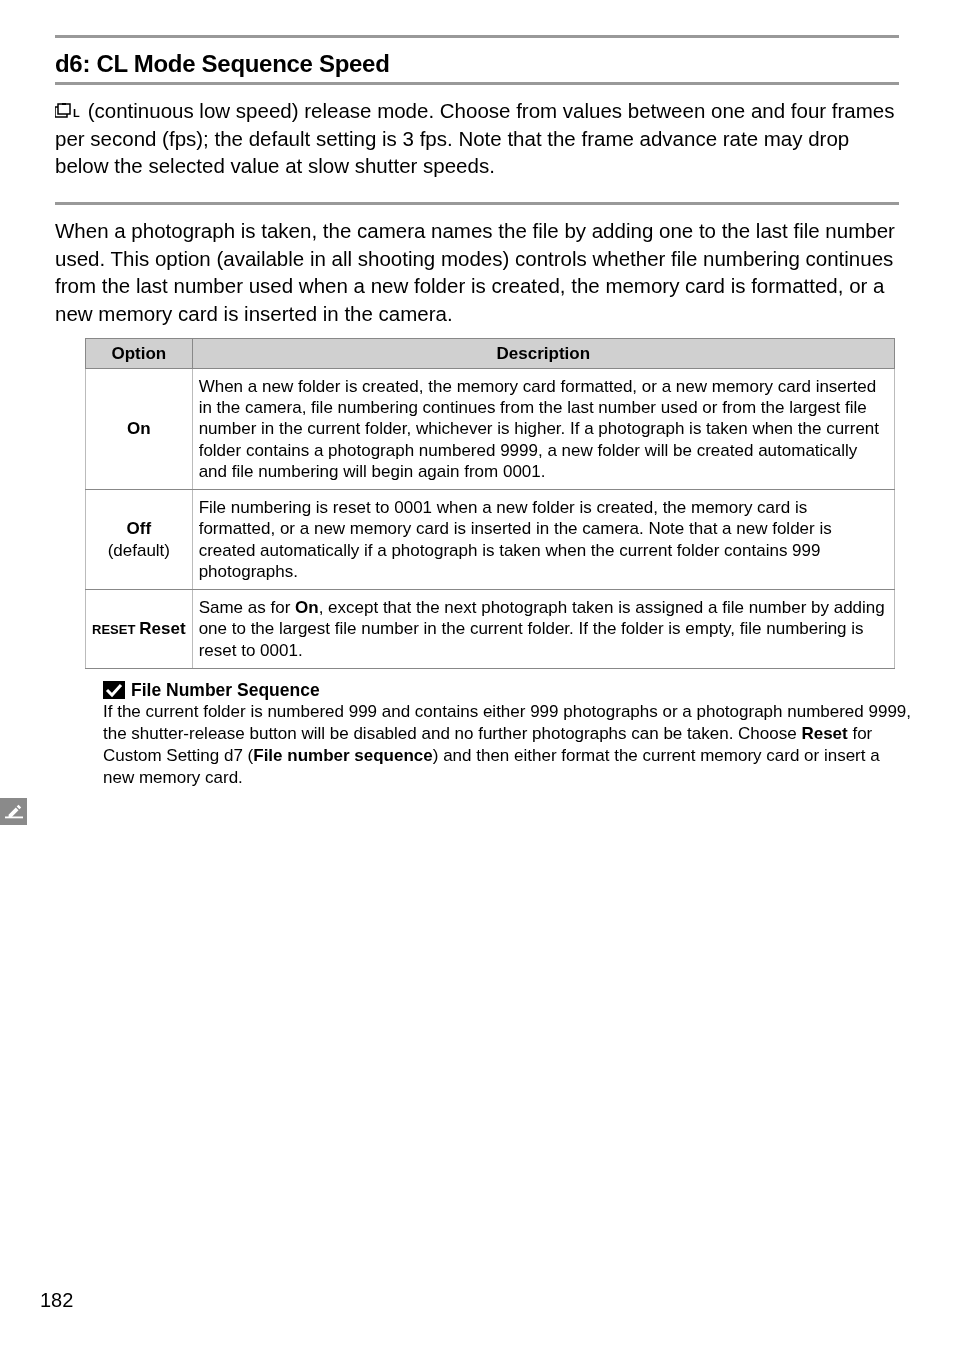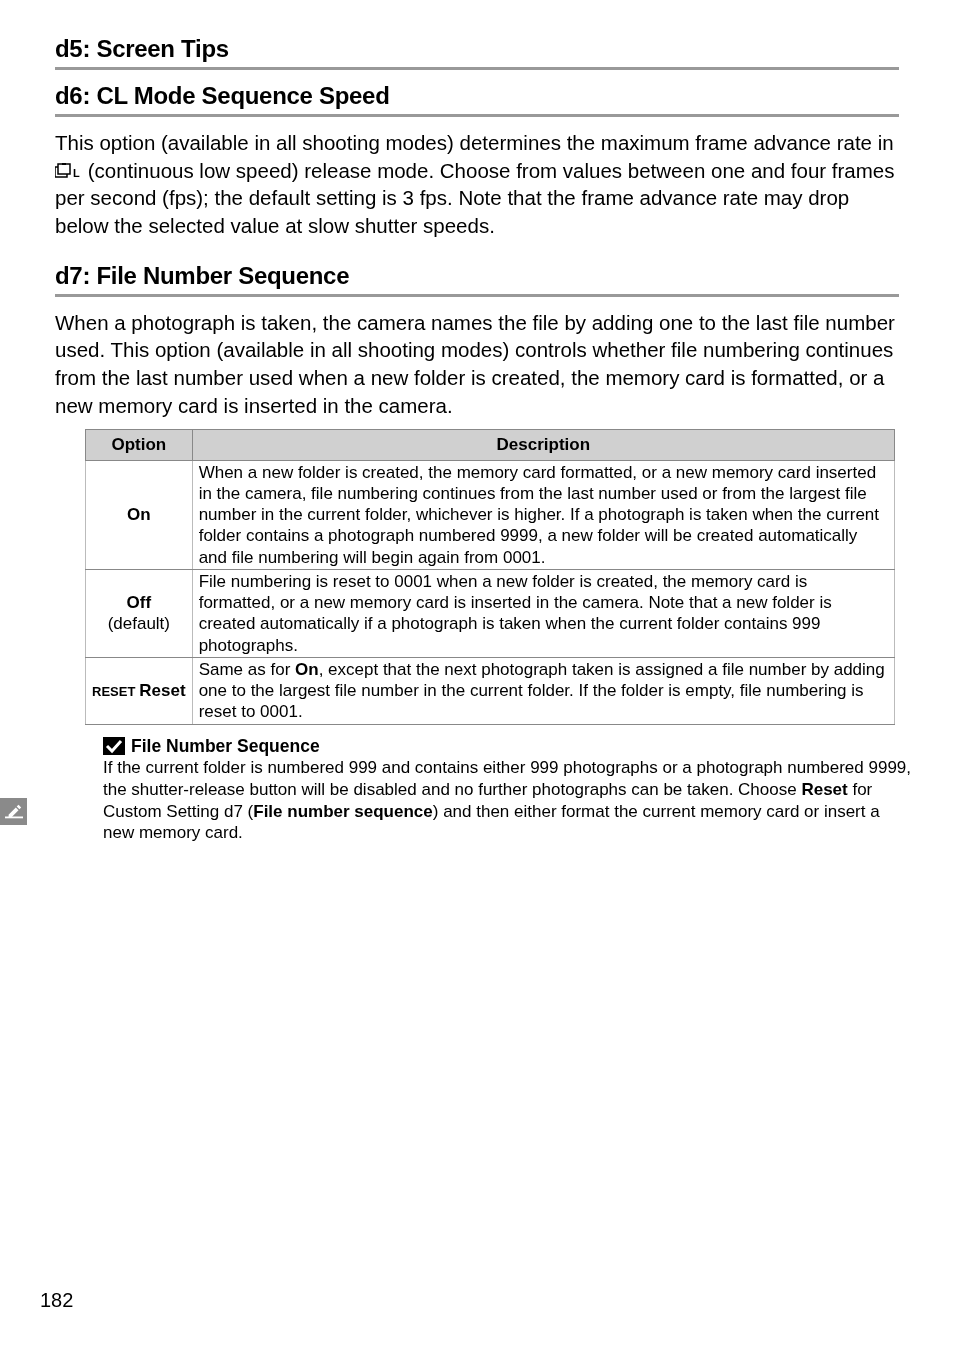--- a/index.html
+++ b/index.html
@@ -41,21 +41,21 @@
     height: 16px;
   }
   table.opts {
     width: 810px;
     margin-left: 30px;
     border-collapse: collapse;
     font-size: 17px;
     line-height: 1.25;
   }
   table.opts th, table.opts td {
-    padding: 1px 6px;
+    padding: 7px 6px;
     text-align: left;
     vertical-align: top;
   }
   table.opts thead th {
     background: #d0d0d0;
     border: 1px solid #888;
     text-align: center;
     font-weight: bold;
     padding: 4px 11px;
   }
@@ -119,35 +119,33 @@
     left: 40px;
     bottom: 40px;
     font-size: 20px;
   }
 </style>
 </head>
 <body>
 
 <div class="content">
 
-  <h2 class="section-heading">d5: Screen Tips</h2>
   <hr class="section-rule">
 
   <h2 class="section-heading">d6: CL Mode Sequence Speed</h2>
   <hr class="section-rule">
   <p class="body-text">
-    <span>This option (available in all shooting modes) determines the maximum frame advance rate in </span><span class="release-icon"><svg viewBox="0 0 27 16" width="27" height="16">
+    <span class="release-icon"><svg viewBox="0 0 27 16" width="27" height="16">
           <rect x="0" y="4" width="12" height="10" fill="none" stroke="#000" stroke-width="1.5"></rect>
           <rect x="3" y="1" width="12" height="10" fill="#fff" stroke="#000" stroke-width="1.5"></rect>
           <rect x="7" y="0" width="4" height="2" fill="#000"></rect>
           <text x="18" y="14" font-size="11" font-family="Arial" font-weight="bold">L</text>
         </svg></span><span> (continuous low speed) release mode.  Choose from values between one and four frames per second (fps); the default setting is 3 fps.  Note that the frame advance rate may drop below the selected value at slow shutter speeds.</span>
   </p>
 
-  <h2 class="section-heading">d7: File Number Sequence</h2>
   <hr class="section-rule">
   <p class="body-text" style="margin-bottom:10px">When a photograph is taken, the camera names the file by adding one to the last file number used.  This option (available in all shooting modes) controls whether file numbering continues from the last number used when a new folder is created, the memory card is formatted, or a new memory card is inserted in the camera.</p>
 
   <table class="opts">
     <thead>
       <tr>
         <th>Option</th>
         <th>Description</th>
       </tr>
     </thead>

